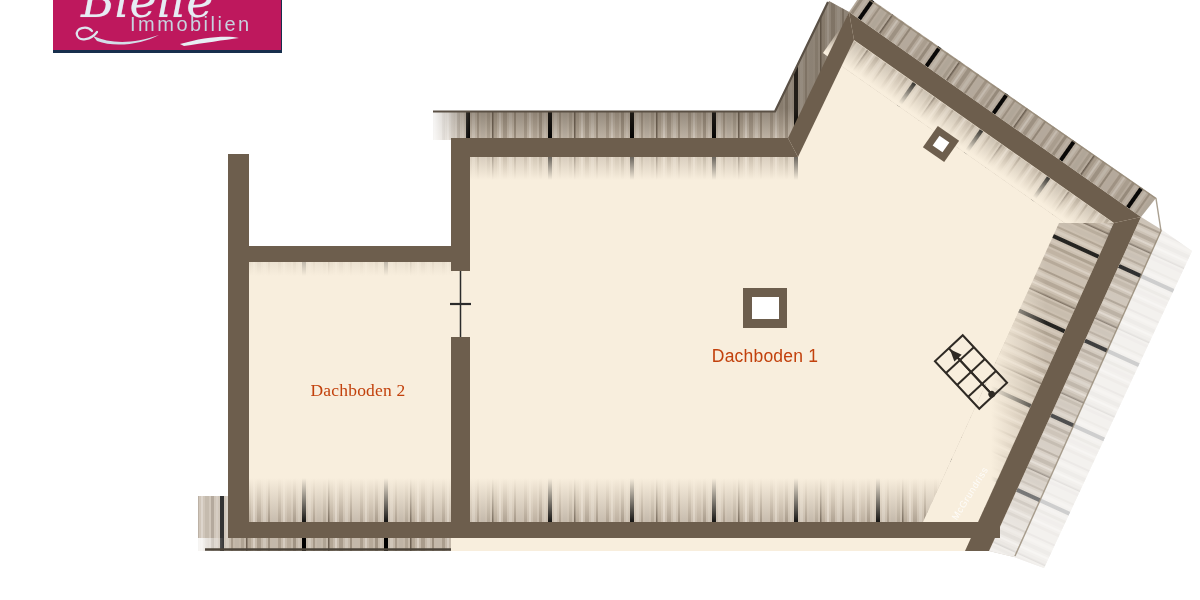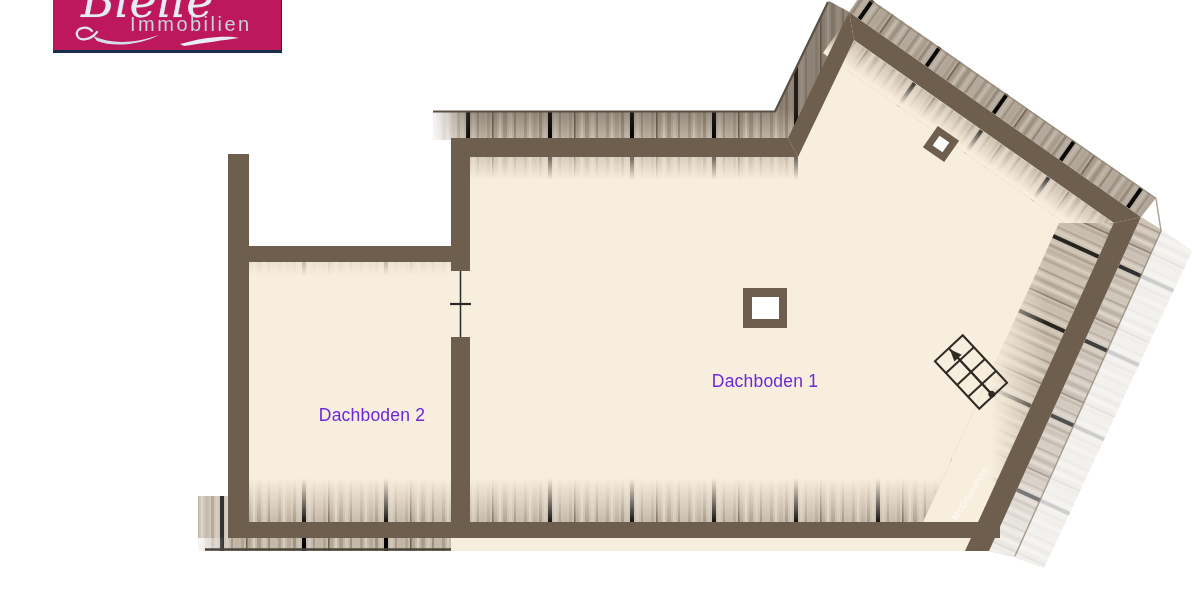--- a/index.html
+++ b/index.html
@@ -2,25 +2,25 @@
 <html><head>
 <meta charset="utf-8">
 <style>
   html,body{margin:0;padding:0;}
   body{
     width:1200px;height:600px;position:relative;overflow:hidden;
     background:#ffffff;font-family:"Liberation Sans",sans-serif;
   }
   .plan-svg{position:absolute;left:0;top:0;width:1200px;height:600px;}
   .room-label{
-    position:absolute;color:#6d28d9;font-size:17.5px;letter-spacing:.2px;
-    text-align:center;width:160px;pointer-events:none;margin-top:25px;
+    position:absolute;color:#c2410c;font-size:17.5px;letter-spacing:.2px;
+    text-align:center;width:160px;pointer-events:none;
   }
   .room-label-1{left:685px;top:346px;}
-  .room-label-2{left:292px;top:380px;}
+  .room-label-2{left:278px;top:380px;font-family:Liberation Serif, serif;}
   .watermark{
     position:absolute;left:949px;top:516px;color:rgba(255,255,255,.82);
     font-size:9.5px;letter-spacing:.6px;transform:rotate(-58deg);
     transform-origin:0 0;white-space:nowrap;pointer-events:none;
   }
   .logo{
     position:absolute;left:53px;top:0;width:228px;height:50px;
     background:#be185d;border-bottom:3px solid #172f4d;border-right:1px solid #172f4d;
     overflow:visible;
   }

